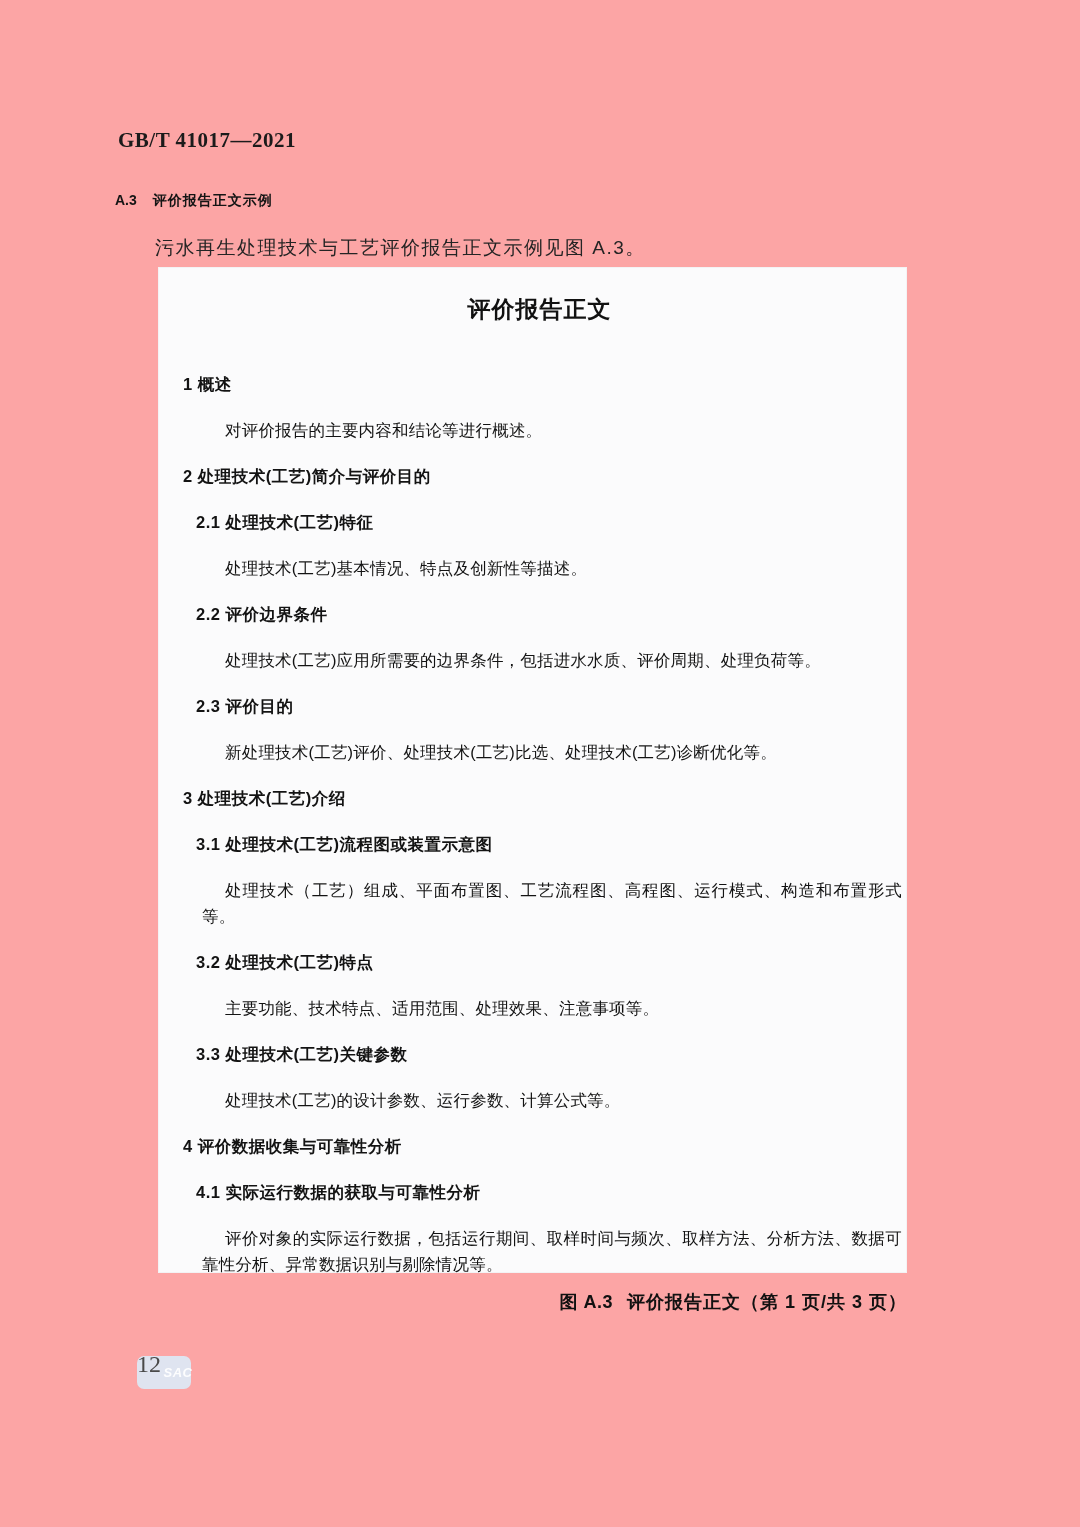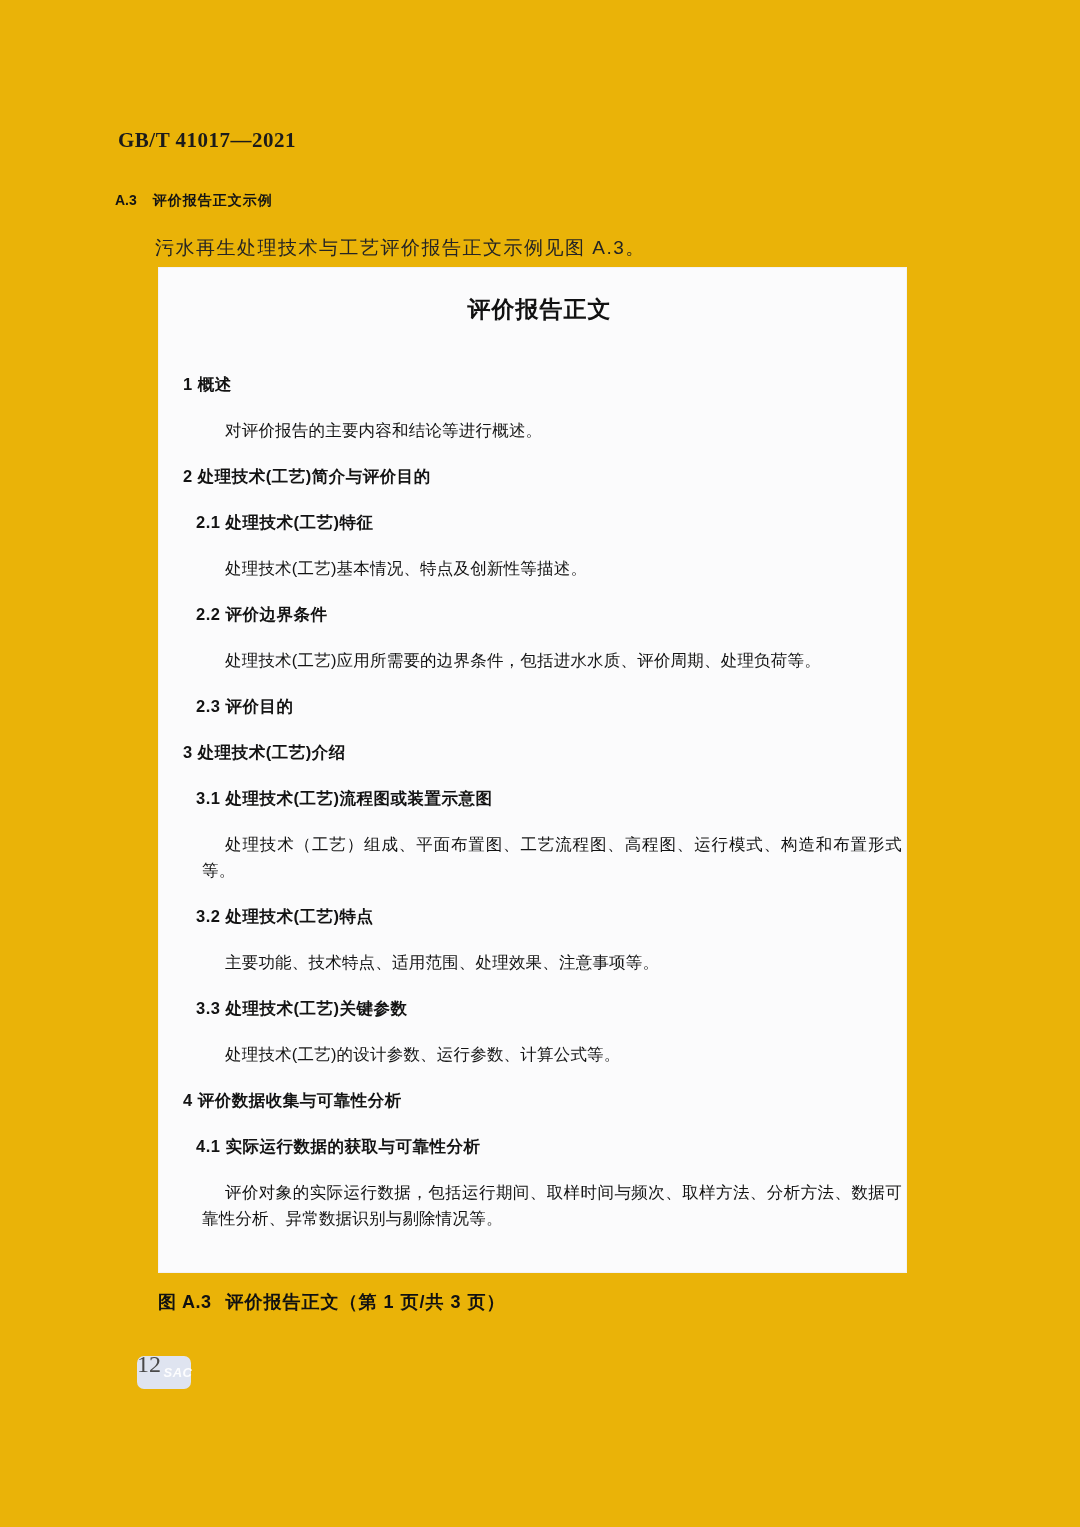--- a/index.html
+++ b/index.html
@@ -1,21 +1,21 @@
 <!DOCTYPE html>
 <html><head>
 <meta charset="utf-8">
 <style>
   * { margin: 0; padding: 0; box-sizing: border-box; }
   html, body { background: #ffffff; }
   .page {
     position: relative;
     width: 1080px;
     height: 1527px;
-    background: #eab308;
+    background: #fca5a5;
     overflow: hidden;
     color: #161616;
   }
   .std-code {
     position: absolute;
     left: 118px;
     top: 128px;
     font-family: "Liberation Serif", serif;
     font-weight: bold;
     font-size: 21px;
@@ -78,21 +78,21 @@
     text-indent: 23px;
     text-align: justify;
     font-weight: normal;
     letter-spacing: 0.2px;
   }
   .fig-caption {
     position: absolute;
     left: 158px;
     top: 1290px;
     width: 749px;
-    text-align: left;
+    text-align: right;
     font-family: "Liberation Sans", sans-serif;
     font-weight: bold;
     font-size: 18px;
     letter-spacing: 1px;
     color: #111111;
   }
   .fig-caption .cap-label { margin-right: 14px; letter-spacing: 0.5px; }
   .sac-logo {
     position: absolute;
     left: 137px;
@@ -139,20 +139,21 @@
     <div class="fig-title">评价报告正文</div>
 
     <div class="item l1">1 概述</div>
     <div class="item p">对评价报告的主要内容和结论等进行概述。</div>
     <div class="item l1">2 处理技术(工艺)简介与评价目的</div>
     <div class="item l2">2.1 处理技术(工艺)特征</div>
     <div class="item p">处理技术(工艺)基本情况、特点及创新性等描述。</div>
     <div class="item l2">2.2 评价边界条件</div>
     <div class="item p">处理技术(工艺)应用所需要的边界条件，包括进水水质、评价周期、处理负荷等。</div>
     <div class="item l2">2.3 评价目的</div>
+    <div class="item p">新处理技术(工艺)评价、处理技术(工艺)比选、处理技术(工艺)诊断优化等。</div>
     <div class="item l1">3 处理技术(工艺)介绍</div>
     <div class="item l2">3.1 处理技术(工艺)流程图或装置示意图</div>
     <div class="item p">处理技术（工艺）组成、平面布置图、工艺流程图、高程图、运行模式、构造和布置形式等。</div>
     <div class="item l2">3.2 处理技术(工艺)特点</div>
     <div class="item p">主要功能、技术特点、适用范围、处理效果、注意事项等。</div>
     <div class="item l2">3.3 处理技术(工艺)关键参数</div>
     <div class="item p">处理技术(工艺)的设计参数、运行参数、计算公式等。</div>
     <div class="item l1">4 评价数据收集与可靠性分析</div>
     <div class="item l2">4.1 实际运行数据的获取与可靠性分析</div>
     <div class="item p">评价对象的实际运行数据，包括运行期间、取样时间与频次、取样方法、分析方法、数据可靠性分析、异常数据识别与剔除情况等。</div>

